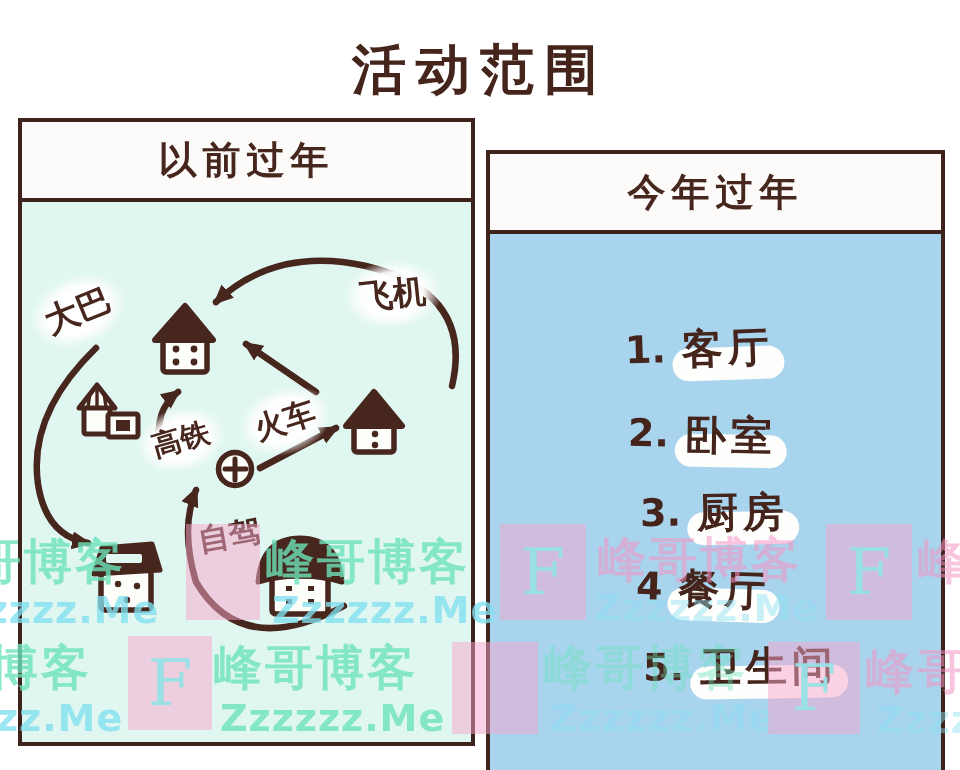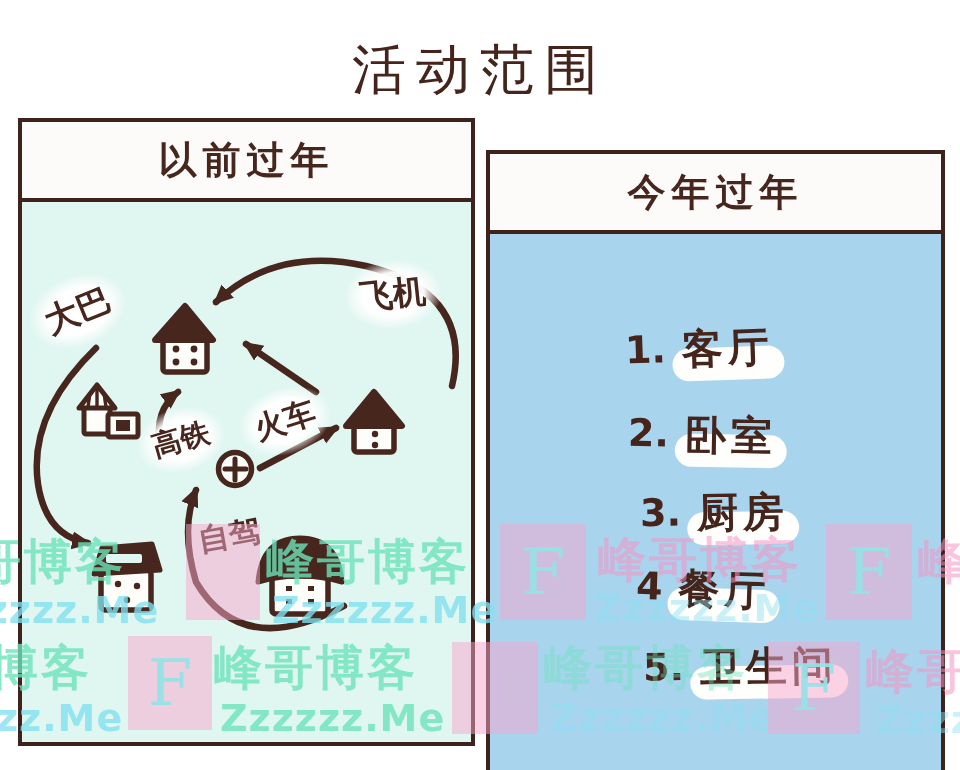--- a/index.html
+++ b/index.html
@@ -1,19 +1,19 @@
 <!DOCTYPE html>
 <html><head>
 <meta charset="utf-8">
 <style>
   html,body{margin:0;padding:0;}
   .stage{position:relative;width:960px;height:770px;background:#ffffff;overflow:hidden;
          font-family:"DejaVu Sans",sans-serif;color:#46261d;}
   .title{position:absolute;left:0;top:34px;width:100%;text-align:center;
-         font-size:54px;font-weight:normal;letter-spacing:10px;color:#44241b;}
+         font-size:54px;font-weight:bold;letter-spacing:10px;color:#44241b;}
   .panel{position:absolute;top:118px;height:628px;border:4px solid #3e231c;box-sizing:border-box;background:#fbfaf8;}
   .panel-left{left:18px;width:457px;}
   .panel-right{left:486px;width:459px;margin-top:32px;}
   .panel-header{height:80px;display:flex;align-items:center;justify-content:center;
                 font-size:38px;font-weight:bold;letter-spacing:6px;background:#fcfbf9;
                 border-bottom:4px solid #3e231c;box-sizing:border-box;}
   .panel-body{position:relative;width:100%;height:540px;overflow:hidden;}
   .body-mint{background:#e0f6f0;}
   .body-blue{background:#a8d4ee;}
   .map-svg{position:absolute;left:0;top:0;}

